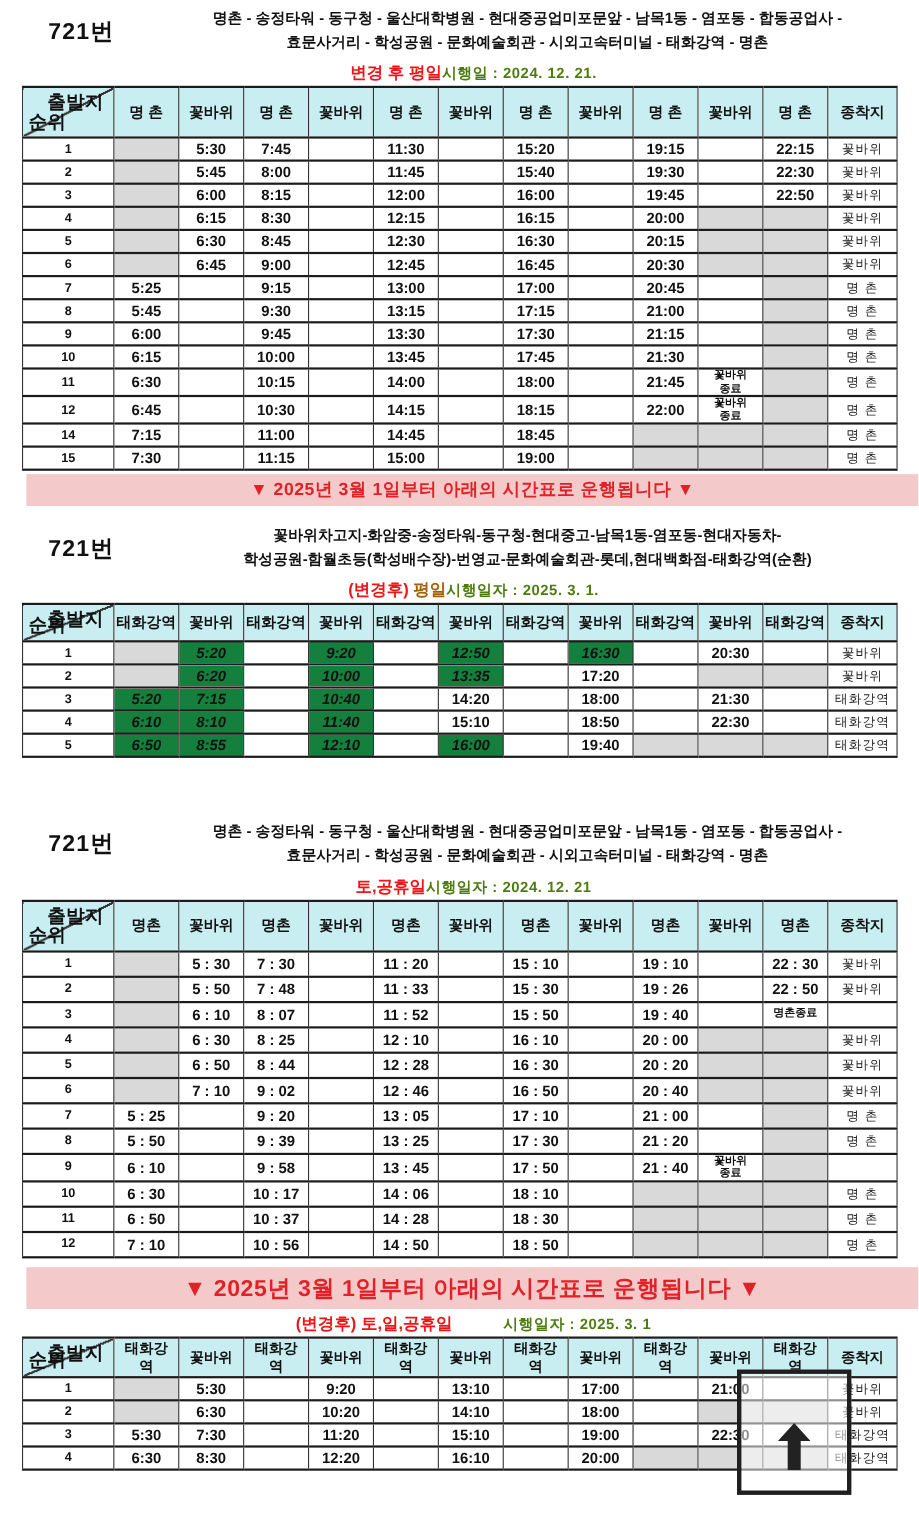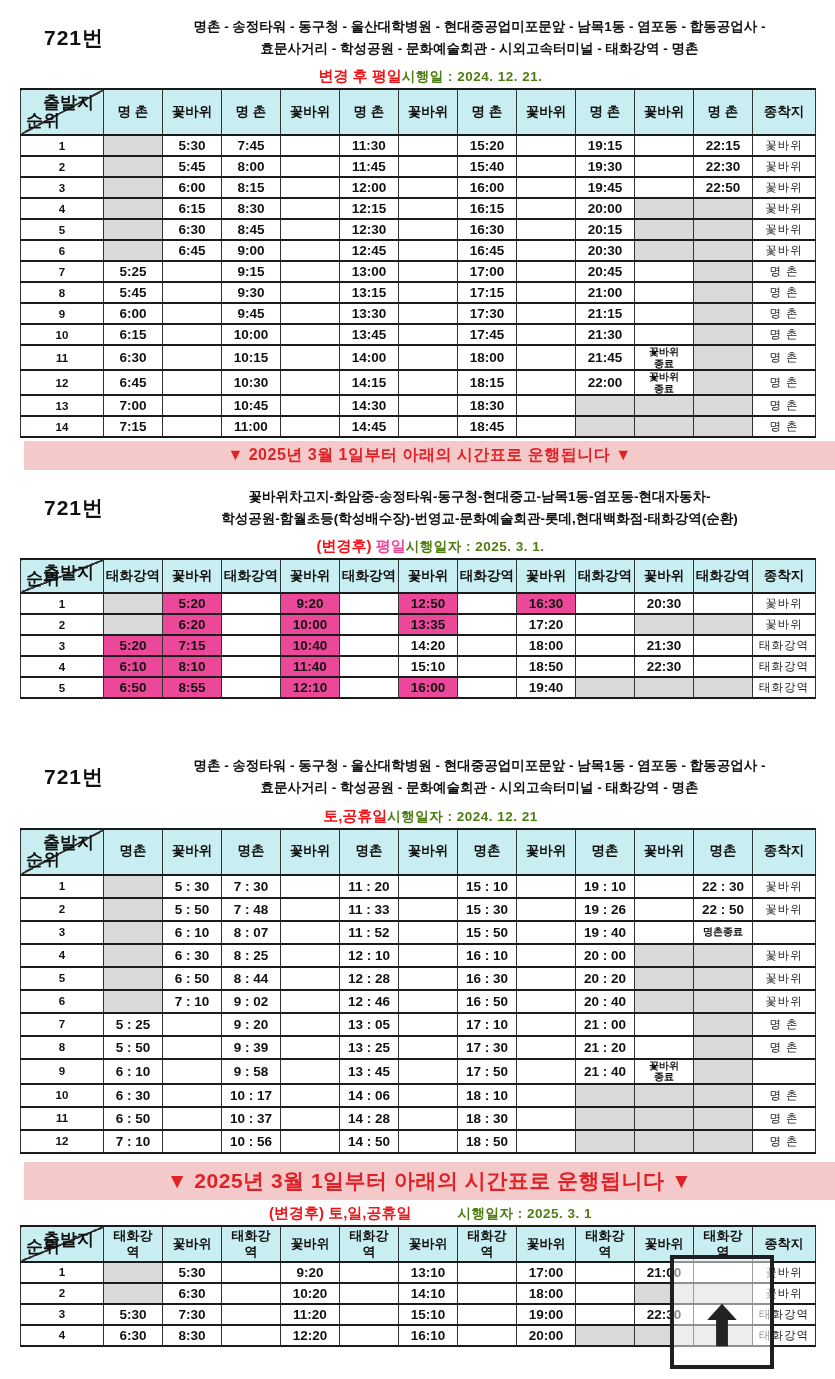--- a/index.html
+++ b/index.html
@@ -1,46 +1,46 @@
 <!DOCTYPE html>
 <html><head>
 <meta charset="utf-8">
 <style>
   html,body{margin:0;padding:0;background:#fff;}
   body{width:835px;min-height:1379px;font-family:"Liberation Sans","DejaVu Sans",sans-serif;color:#111;position:relative;}
-  .page{width:835px;padding-top:16px;position:relative;border-radius:11px;}
+  .page{width:835px;padding-top:6px;position:relative;border-radius:11px;}
 
   
   .titlebar{display:flex;align-items:center;padding:0 14px 0 10px;}
   .busno{width:128px;text-align:center;font-size:21px;font-weight:700;letter-spacing:1px;}
   .route{flex:1;text-align:center;font-size:13.5px;font-weight:700;line-height:1.6;}
 
   
   .labrow{display:flex;justify-content:center;align-items:flex-end;padding:0 22px 2px 48px;margin-top:8px;}
   .lab{font-size:15px;font-weight:700;color:#f01317;}
-  .lab .black{color:#ec4899;}
+  .lab .black{color:#a16207;}
   .datelab{font-size:13.5px;font-weight:700;color:#4d7c0f;letter-spacing:.5px;}
 
   
   .banner{background:#f4c9c9;color:#e02228;font-weight:700;text-align:center;letter-spacing:.5px;margin-left:24px;}
   .banner.b1{font-size:16px;padding:4px 0;margin-top:3px;}
   .banner.b2{font-size:21px;padding:5px 0;margin-top:8px;}
 
   
   table.tt{border-collapse:collapse;table-layout:fixed;width:795px;margin-left:20px;background:#fff;}
   .tt col.c-rank{width:83px;} .tt col.c-time{width:59px;} .tt col.c-term{width:63px;}
   .tt th,.tt td{border:2px solid #1b1b1b;border-left:1px solid #333;border-right:1px solid #333;padding:0;text-align:center;vertical-align:middle;overflow:hidden;}
   .tt th{background:#c9eef1;font-size:13.5px;font-weight:700;white-space:pre-line;line-height:1.2;}
   #t1 th,#t3 th{height:44px;} #t2 th{height:32px;} #t4 th{height:34px;font-size:13px;}
   #t1 td{height:19px;} #t2 td{height:19px;} #t3 td{height:21px;} #t4 td{height:19px;}
   td.time{font-weight:700;font-size:13.5px;white-space:pre-line;}
   td.num{font-weight:700;font-size:11.5px;}
   td.term{font-size:11.5px;font-weight:400;letter-spacing:1px;color:#222;}
   .g{background:#d9d9d9;}
-  .y{background:#ec4899;}
+  .y{background:#15803d;font-style:italic;}
   td.end-note{font-size:10px;font-weight:700;line-height:1.15;white-space:pre-line;letter-spacing:0;}
 
   
   th.corner{position:relative;background:#c9eef1 linear-gradient(to bottom right,rgba(0,0,0,0) calc(50% - 1px),#333 calc(50% - 1px),#333 calc(50% + 1px),rgba(0,0,0,0) calc(50% + 1px));}
   th.corner .ct{position:absolute;top:3px;left:22px;font-size:17px;font-weight:700;}
   th.corner .cb{position:absolute;bottom:3px;left:5px;font-size:17px;font-weight:700;}
 
   
   .sec2{margin-top:16px;} .sec3{margin-top:56px;} 
   .labrow.l4{margin-top:4px;gap:46px;}
@@ -276,43 +276,43 @@
           <td class="time"></td>
           <td class="time">18:15</td>
           <td class="time"></td>
           <td class="time">22:00</td>
           <td class="time end-note">꽃바위
 종료</td>
           <td class="time g"></td>
           <td class="term">명 촌</td>
         </tr>
         <tr>
-          <td class="num">13</td>
-          <td class="time">7:00</td>
-          <td class="time"></td>
-          <td class="time">10:45</td>
-          <td class="time"></td>
-          <td class="time">14:30</td>
-          <td class="time"></td>
-          <td class="time">18:30</td>
-          <td class="time"></td>
-          <td class="time g"></td>
-          <td class="time g"></td>
-          <td class="time g"></td>
-          <td class="term">명 촌</td>
-        </tr>
-        <tr>
           <td class="num">14</td>
           <td class="time">7:15</td>
           <td class="time"></td>
           <td class="time">11:00</td>
           <td class="time"></td>
           <td class="time">14:45</td>
           <td class="time"></td>
           <td class="time">18:45</td>
+          <td class="time"></td>
+          <td class="time g"></td>
+          <td class="time g"></td>
+          <td class="time g"></td>
+          <td class="term">명 촌</td>
+        </tr>
+        <tr>
+          <td class="num">15</td>
+          <td class="time">7:30</td>
+          <td class="time"></td>
+          <td class="time">11:15</td>
+          <td class="time"></td>
+          <td class="time">15:00</td>
+          <td class="time"></td>
+          <td class="time">19:00</td>
           <td class="time"></td>
           <td class="time g"></td>
           <td class="time g"></td>
           <td class="time g"></td>
           <td class="term">명 촌</td>
         </tr>
       </tbody>
     </table>
 
   <div class="banner b1">▼ 2025년 3월 1일부터 아래의 시간표로 운행됩니다 ▼</div>

